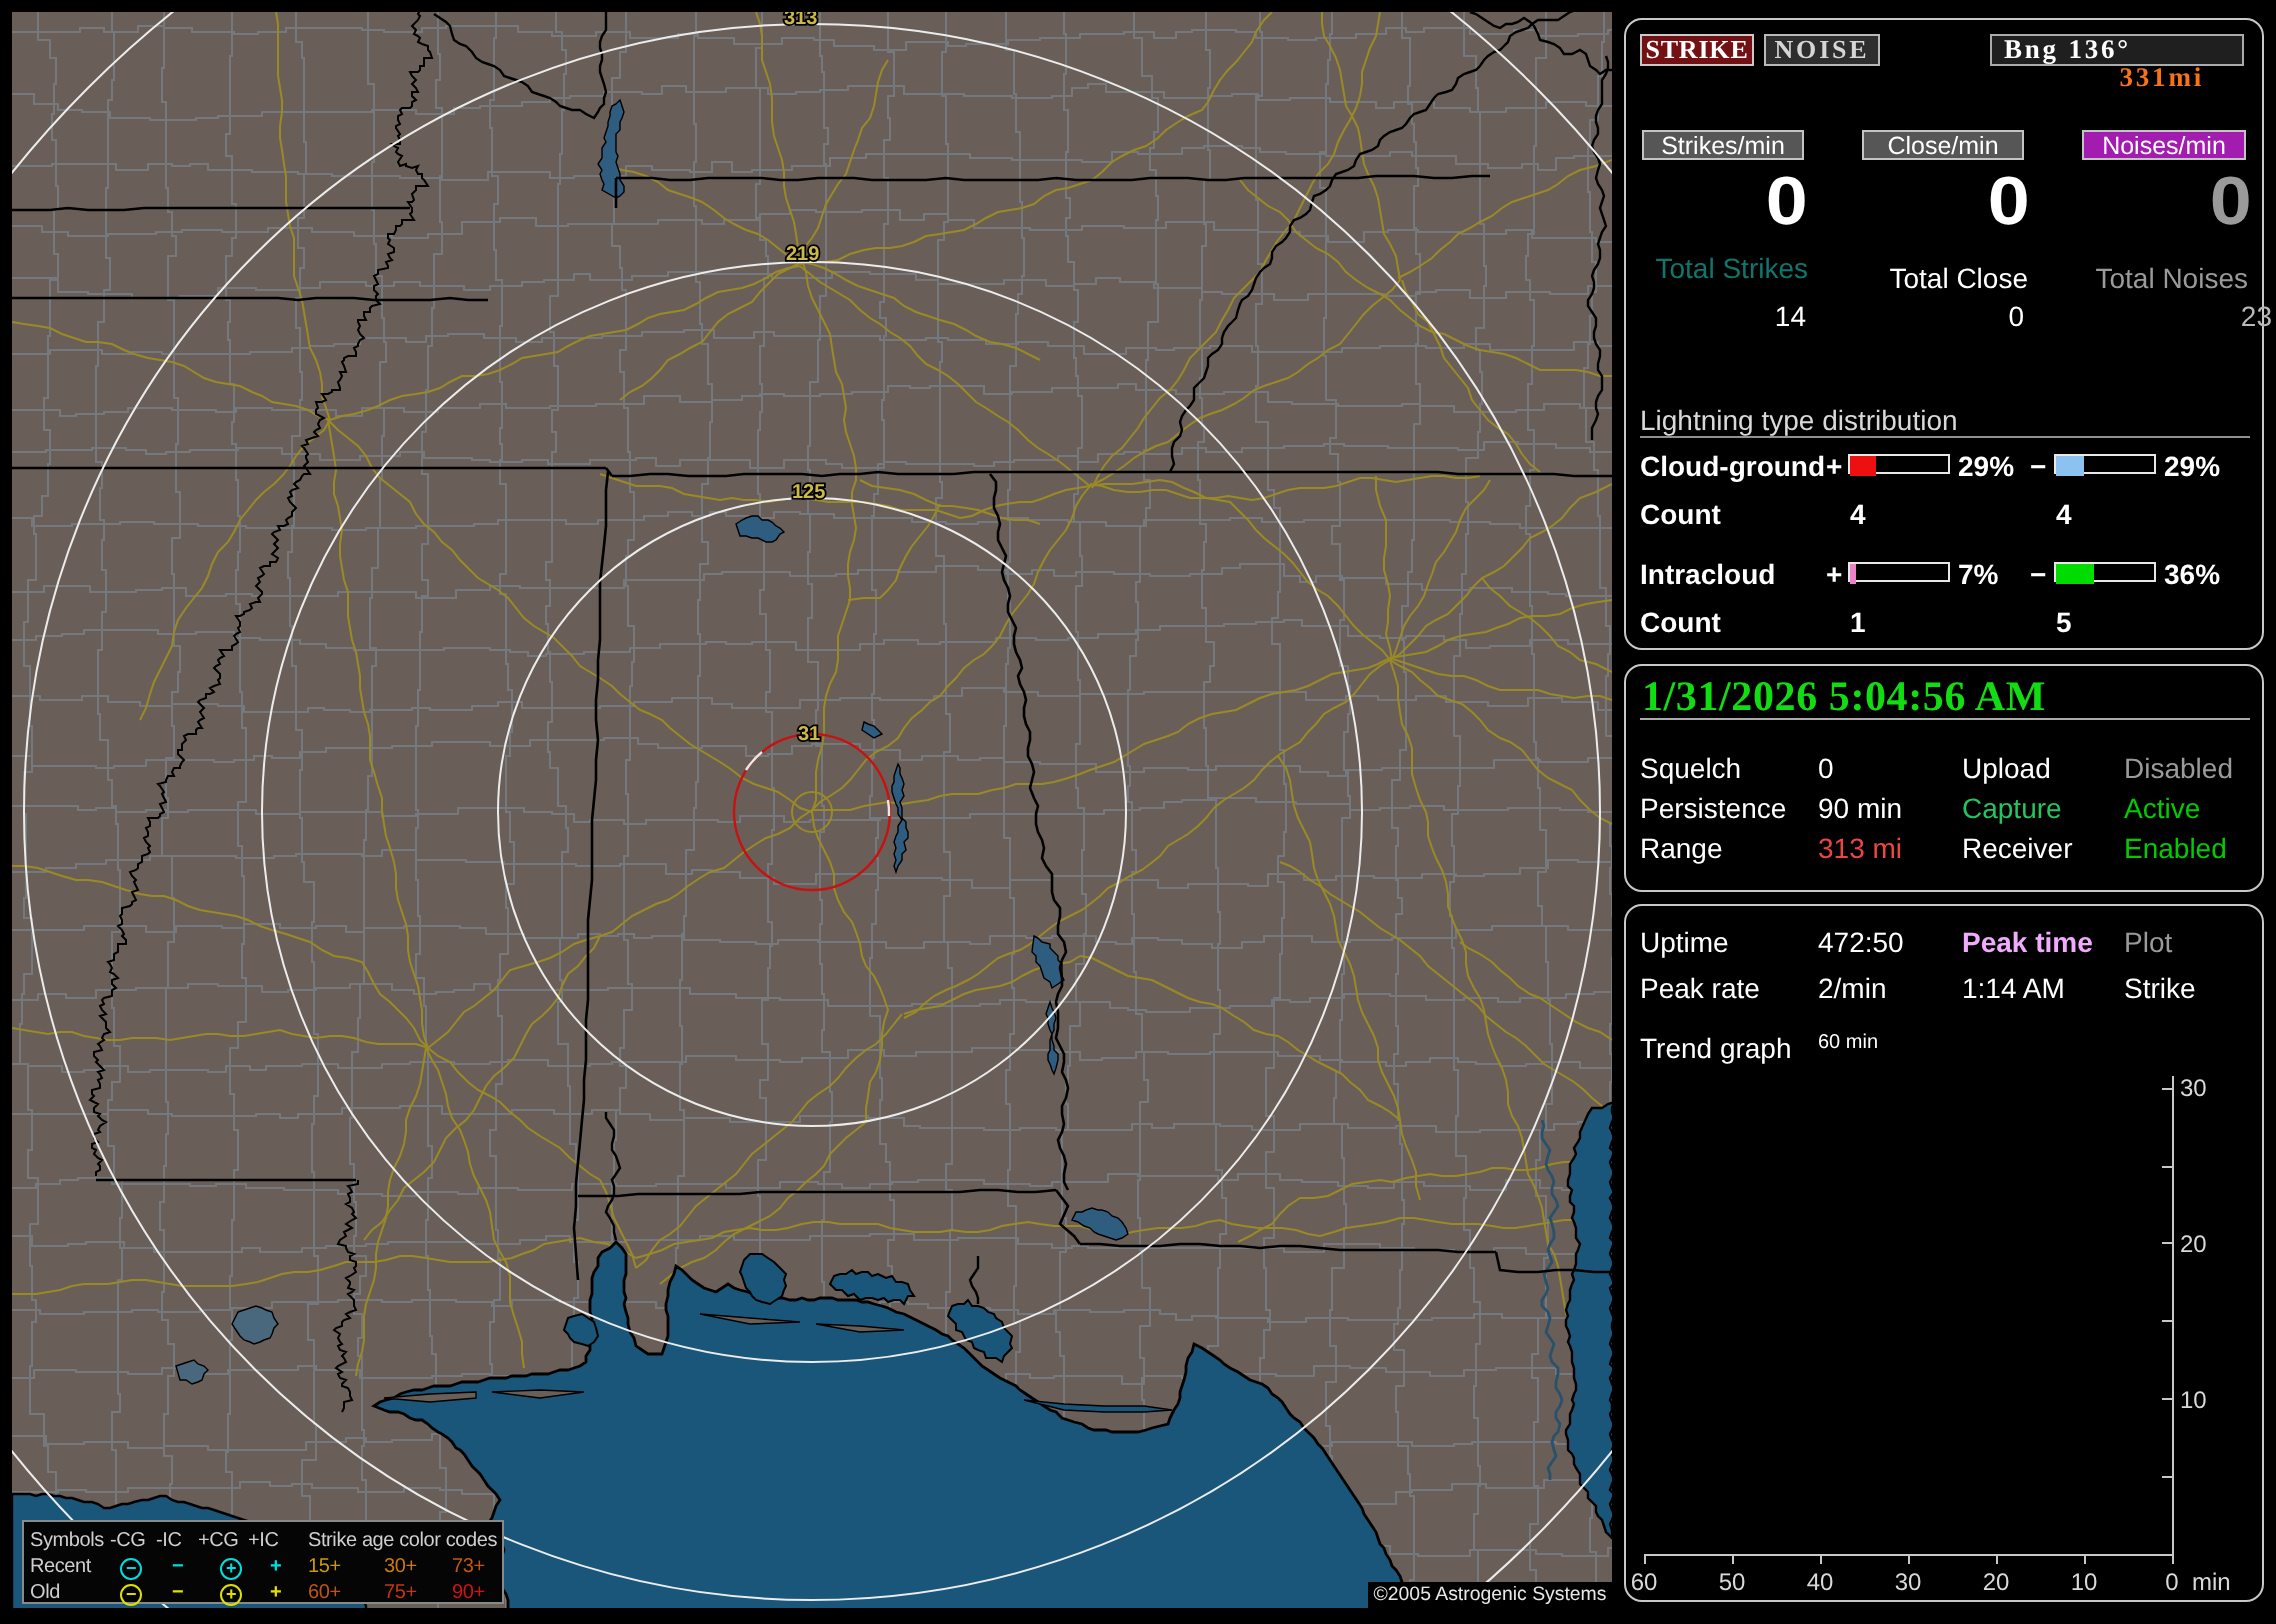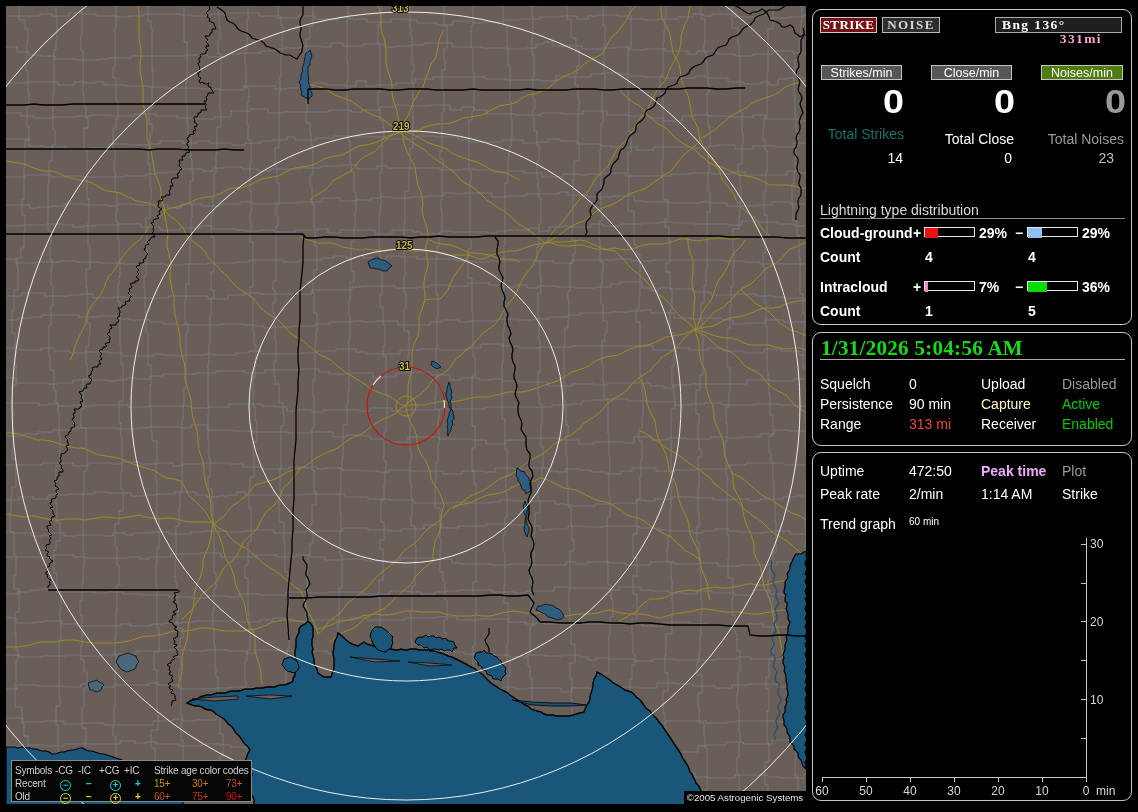--- a/index.html
+++ b/index.html
@@ -142,33 +142,33 @@
     <div style="position:absolute;left:98px;top:30px"><span style="display:inline-block;width:9px;height:9px;border:1px solid #e0e000;border-radius:50%;color:#e0e000;font-size:9px;line-height:8px;text-align:center;vertical-align:-1px;font-weight:bold">+</span></div>
     <div style="position:absolute;left:123px;top:30px"><span style="color:#e0e000;font-weight:bold">+</span></div>
     <div style="position:absolute;left:142px;top:30px"><span style="color:#c35410">60+</span></div>
     <div style="position:absolute;left:180px;top:30px"><span style="color:#c53511">75+</span></div>
     <div style="position:absolute;left:214px;top:30px"><span style="color:#d31212">90+</span></div>
   </div>
 <div style="position:absolute;left:684px;top:791px;width:122px;height:13px;background:#000;color:#e8e8e8;font-size:9.7px;line-height:13px;text-align:center;white-space:nowrap">©2005 Astrogenic Systems</div>
 <div style="position:absolute;left:812px;top:9px;width:320px;height:316px;border:1px solid #c8c8c8;border-radius:9px;background:#000"></div>
 <div style="position:absolute;left:820px;top:17px;width:57px;height:16px;background:#721014;border:1px solid #c9c9c9;color:#fff;font-weight:bold;font-size:13px;line-height:14px;text-align:center;letter-spacing:0.4px;font-family:'Liberation Serif',serif">STRIKE</div>
 <div style="position:absolute;left:882px;top:17px;width:58px;height:16px;background:#2e2e2e;border:1px solid #b9b9b9;color:#d6d6d6;font-weight:bold;font-size:13px;line-height:14px;text-align:center;letter-spacing:1.4px;font-family:'Liberation Serif',serif">NOISE</div>
-<div style="position:absolute;left:995px;top:17px;width:127px;height:16px;background:#1f1f1f;border:1px solid #ababab;font-size:13.5px;line-height:14px;font-weight:bold;letter-spacing:1.4px;font-family:'Liberation Serif',serif"><span style="color:#fff;padding-left:6px">Bng 136°</span><span style="color:#f9a8d4;float:right;padding-right:19px">331mi</span></div>
+<div style="position:absolute;left:995px;top:17px;width:127px;height:16px;background:#1f1f1f;border:1px solid #ababab;font-size:13.5px;line-height:14px;font-weight:bold;letter-spacing:1.4px;font-family:'Liberation Serif',serif"><span style="color:#fff;padding-left:6px">Bng 136°</span><span style="color:#f97316;float:right;padding-right:19px">331mi</span></div>
 <div style="position:absolute;left:821px;top:65px;width:81px;height:15px;background:#565656;border:1px solid #c4c4c4;color:#fff;font-size:12.5px;line-height:14px;text-align:center">Strikes/min</div>
 <div style="position:absolute;left:931px;top:65px;width:81px;height:15px;background:#565656;border:1px solid #c4c4c4;color:#fff;font-size:12.5px;line-height:14px;text-align:center">Close/min</div>
-<div style="position:absolute;left:1041px;top:65px;width:82px;height:15px;background:#4d7c0f;border:1px solid #c4c4c4;color:#fff;font-size:12.5px;line-height:14px;text-align:center">Noises/min</div>
+<div style="position:absolute;left:1041px;top:65px;width:82px;height:15px;background:#a21caf;border:1px solid #c4c4c4;color:#fff;font-size:12.5px;line-height:14px;text-align:center">Noises/min</div>
 <div style="position:absolute;right:234px;top:84px;font-size:34px;font-weight:bold;color:#fff;line-height:34px;transform:scaleX(1.11);transform-origin:100% 50%">0</div>
 <div style="position:absolute;right:123px;top:84px;font-size:34px;font-weight:bold;color:#fff;line-height:34px;transform:scaleX(1.11);transform-origin:100% 50%">0</div>
 <div style="position:absolute;right:12px;top:84px;font-size:34px;font-weight:bold;color:#9a9a9a;line-height:34px;transform:scaleX(1.11);transform-origin:100% 50%">0</div>
 <div style="position:absolute;right:234px;top:126px;font-size:14px;color:#0f766e;font-weight:normal;white-space:nowrap">Total Strikes</div>
 <div style="position:absolute;right:124px;top:131px;font-size:14px;color:#fff;font-weight:normal;white-space:nowrap">Total Close</div>
 <div style="position:absolute;right:14px;top:131px;font-size:14px;color:#9a9a9a;font-weight:normal;white-space:nowrap">Total Noises</div>
 <div style="position:absolute;right:235px;top:150px;font-size:14px;color:#fff;font-weight:normal;white-space:nowrap">14</div>
 <div style="position:absolute;right:126px;top:150px;font-size:14px;color:#fff;font-weight:normal;white-space:nowrap">0</div>
-<div style="position:absolute;right:24px;top:150px;font-size:14px;color:#b9b9b9;font-weight:normal;white-space:nowrap">23</div>
+<div style="position:absolute;right:2px;top:150px;font-size:14px;color:#b9b9b9;font-weight:normal;white-space:nowrap">23</div>
 <div style="position:absolute;left:820px;top:202px;font-size:14px;color:#d9d9d9;font-weight:normal;white-space:nowrap;">Lightning type distribution</div>
 <div style="position:absolute;left:820px;top:218px;width:305px;height:1px;background:#909090"></div>
 <div style="position:absolute;left:820px;top:225px;font-size:14px;color:#fff;font-weight:bold;white-space:nowrap;">Cloud-ground</div>
 <div style="position:absolute;left:913px;top:225px;font-size:14px;color:#fff;font-weight:bold;white-space:nowrap;">+</div>
 <div style="position:absolute;left:924px;top:227px;width:51px;height:10px;border:1px solid #e8e8e8;background:#000">
     <div style="width:13px;height:10px;background:#ee1010"></div>
   </div>
 <div style="position:absolute;left:979px;top:225px;font-size:14px;color:#fff;font-weight:bold;white-space:nowrap;">29%</div>
 <div style="position:absolute;left:1015px;top:225px;font-size:14px;color:#fff;font-weight:bold;white-space:nowrap;">−</div>
 <div style="position:absolute;left:1027px;top:227px;width:51px;height:10px;border:1px solid #e8e8e8;background:#000">
@@ -194,21 +194,21 @@
 <div style="position:absolute;left:1028px;top:303px;font-size:14px;color:#fff;font-weight:bold;white-space:nowrap;">5</div>
 <div style="position:absolute;left:812px;top:332px;width:320px;height:114px;border:1px solid #c8c8c8;border-radius:9px;background:#000"></div>
 <div style="position:absolute;left:821px;top:336px;font-size:21px;color:#12dd12;font-weight:bold;white-space:nowrap;font-family:'Liberation Serif',serif;letter-spacing:0.3px">1/31/2026 5:04:56 AM</div>
 <div style="position:absolute;left:820px;top:359px;width:305px;height:1px;background:#aaa"></div>
 <div style="position:absolute;left:820px;top:376px;font-size:14px;color:#fff;font-weight:normal;white-space:nowrap;">Squelch</div>
 <div style="position:absolute;left:909px;top:376px;font-size:14px;color:#fff;font-weight:normal;white-space:nowrap;">0</div>
 <div style="position:absolute;left:981px;top:376px;font-size:14px;color:#fff;font-weight:normal;white-space:nowrap;">Upload</div>
 <div style="position:absolute;left:1062px;top:376px;font-size:14px;color:#9a9a9a;font-weight:normal;white-space:nowrap;">Disabled</div>
 <div style="position:absolute;left:820px;top:396px;font-size:14px;color:#fff;font-weight:normal;white-space:nowrap;text-align:right;">Persistence</div>
 <div style="position:absolute;left:909px;top:396px;font-size:14px;color:#fff;font-weight:normal;white-space:nowrap;">90 min</div>
-<div style="position:absolute;left:981px;top:396px;font-size:14px;color:#fef9c3;font-weight:normal;white-space:nowrap;">Capture</div>
+<div style="position:absolute;left:981px;top:396px;font-size:14px;color:#22c55e;font-weight:normal;white-space:nowrap;">Capture</div>
 <div style="position:absolute;left:1062px;top:396px;font-size:14px;color:#00cc00;font-weight:normal;white-space:nowrap;">Active</div>
 <div style="position:absolute;left:820px;top:416px;font-size:14px;color:#fff;font-weight:normal;white-space:nowrap;text-align:center;">Range</div>
 <div style="position:absolute;left:909px;top:416px;font-size:14px;color:#ef4444;font-weight:normal;white-space:nowrap;">313 mi</div>
 <div style="position:absolute;left:981px;top:416px;font-size:14px;color:#fff;font-weight:normal;white-space:nowrap;">Receiver</div>
 <div style="position:absolute;left:1062px;top:416px;font-size:14px;color:#00cc00;font-weight:normal;white-space:nowrap;">Enabled</div>
 <div style="position:absolute;left:812px;top:452px;width:320px;height:349px;border:1px solid #c8c8c8;border-radius:9px;background:#000"></div>
 <div style="position:absolute;left:820px;top:463px;font-size:14px;color:#fff;font-weight:normal;white-space:nowrap;">Uptime</div>
 <div style="position:absolute;left:909px;top:463px;font-size:14px;color:#fff;font-weight:normal;white-space:nowrap;">472:50</div>
 <div style="position:absolute;left:981px;top:463px;font-size:14px;color:#f0abfc;font-weight:bold;white-space:nowrap;">Peak time</div>
 <div style="position:absolute;left:1062px;top:463px;font-size:14px;color:#9a9a9a;font-weight:normal;white-space:nowrap;">Plot</div>

